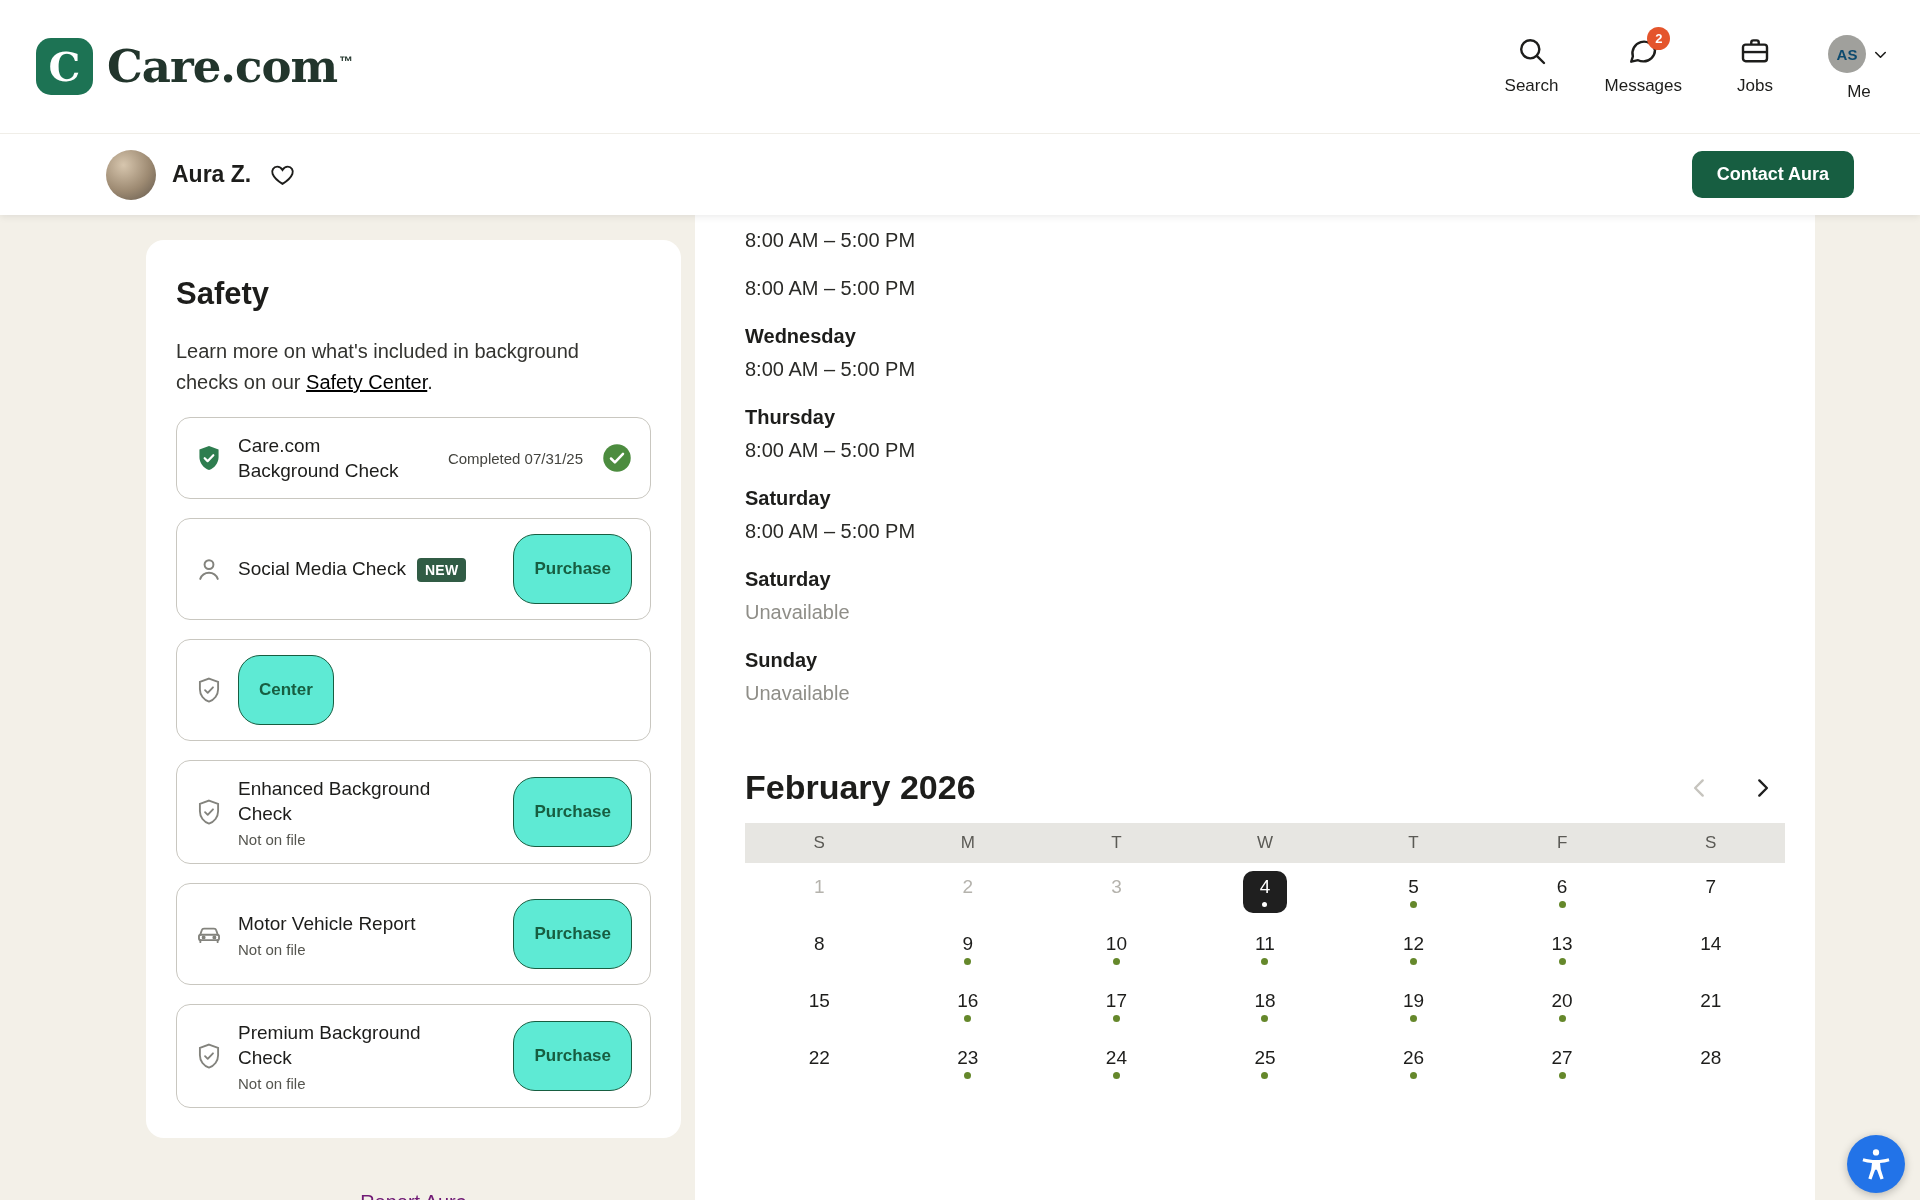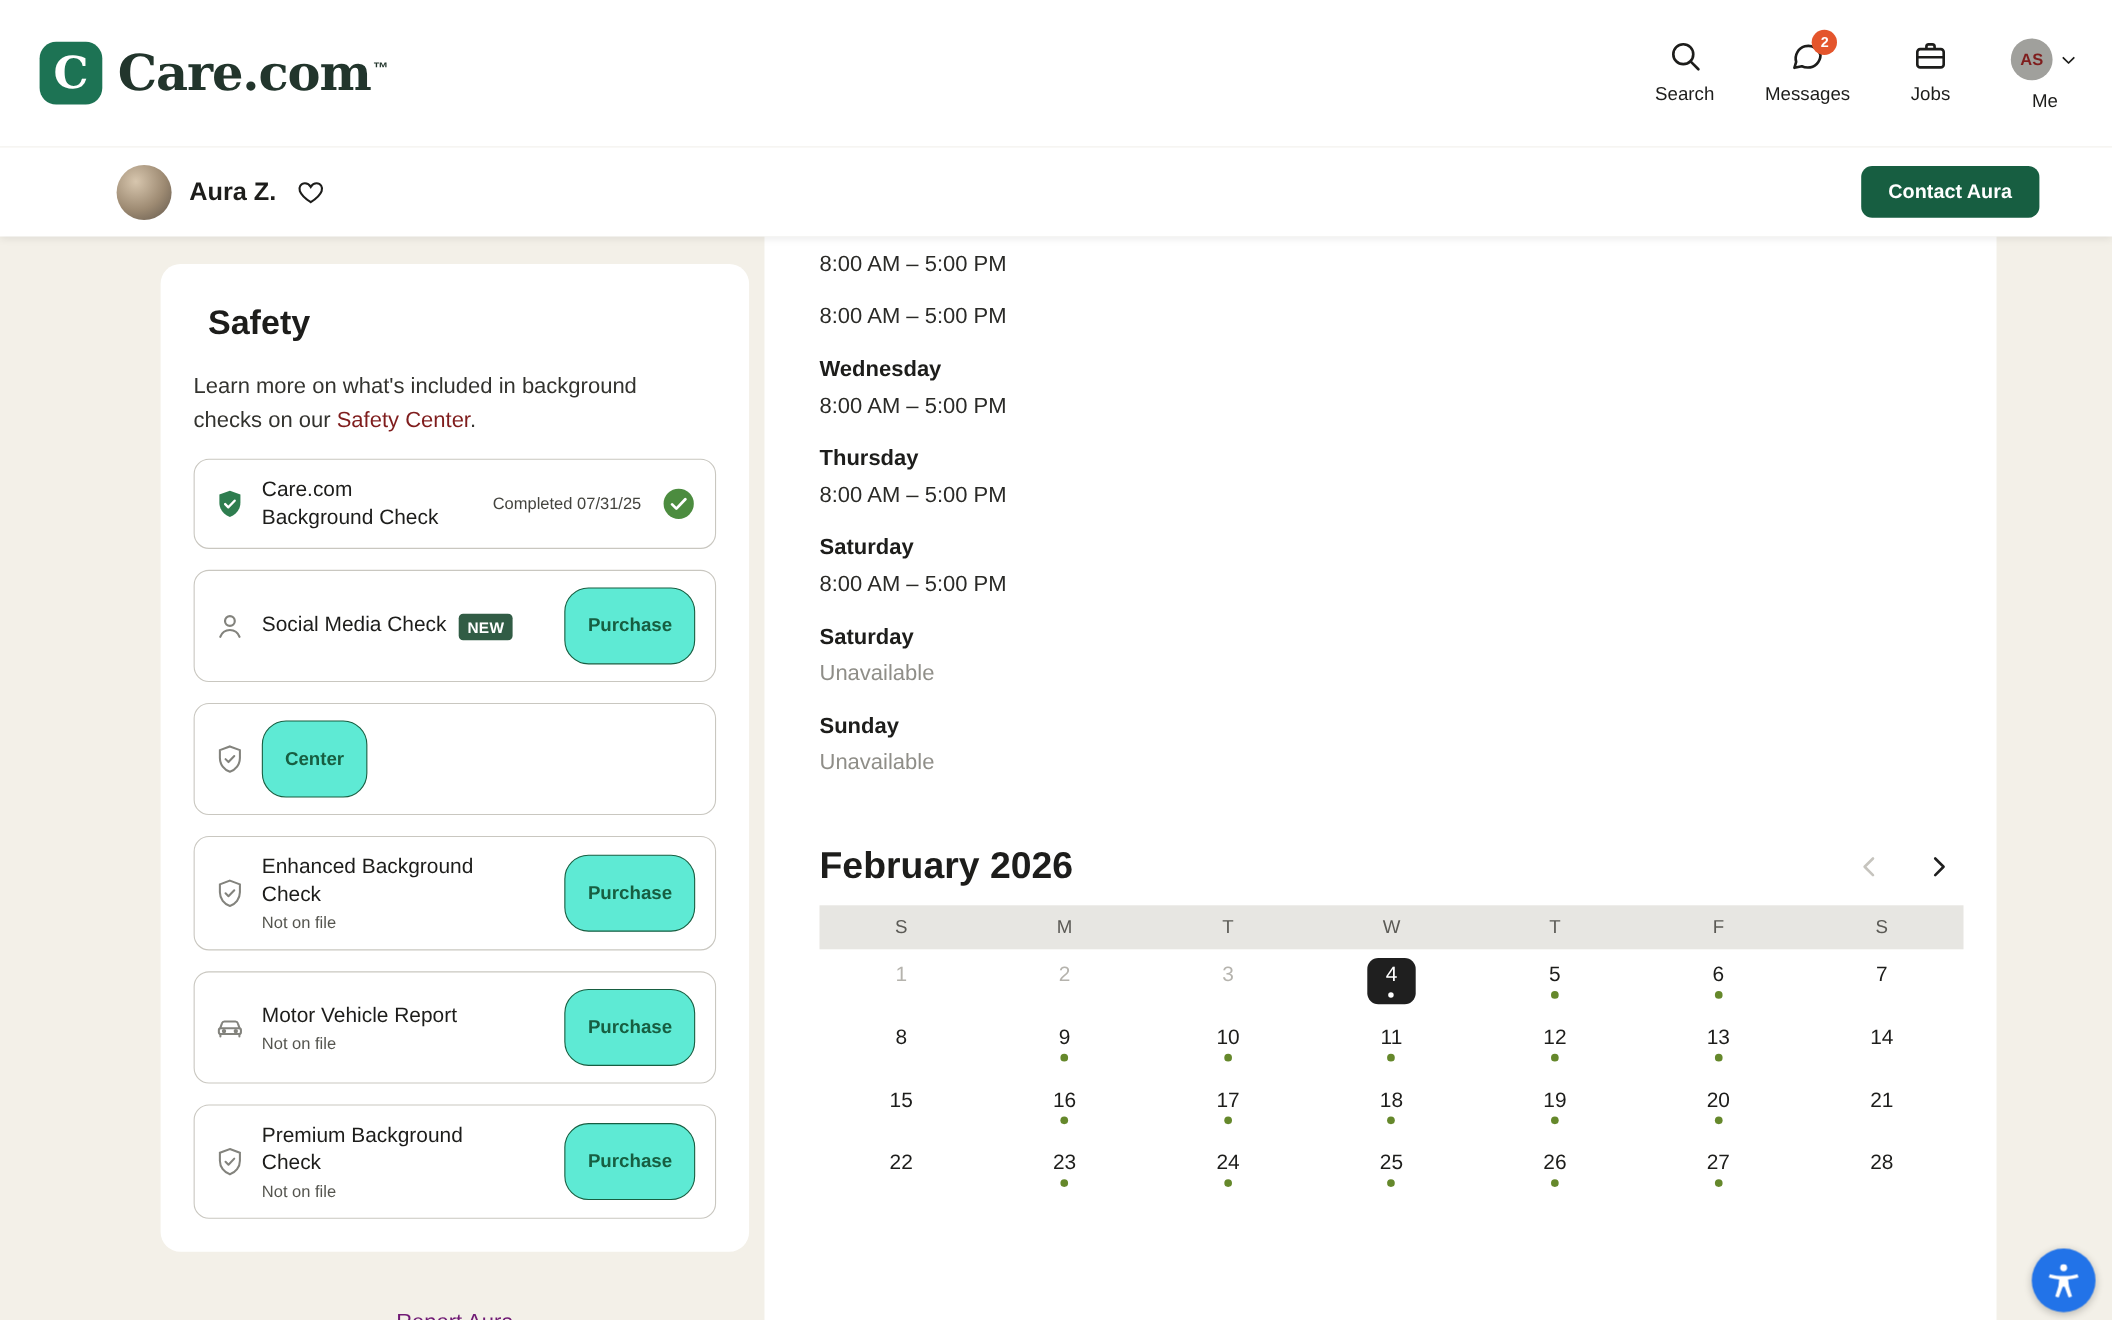--- a/index.html
+++ b/index.html
@@ -19,44 +19,44 @@
   .tm { font-family:"Liberation Sans", sans-serif; font-size:14px; vertical-align:super; margin-left:2px; }
   .topnav { margin-left:auto; display:flex; gap:46px; align-items:flex-start; padding-top:4px; }
   .nav-item { display:flex; flex-direction:column; align-items:center; gap:9px; min-width:54px; }
   .nav-icon { width:32px; height:32px; color:#1d1d1b; position:relative; display:block; }
   .nav-icon svg { width:100%; height:100%; display:block; }
   .nav-label { font-size:17px; color:#1d1d1b; }
   .nav-badge { position:absolute; top:-8px; right:-11px; min-width:23px; height:23px; border-radius:12px;
     background:#e4552c; color:#fff; font-size:13px; font-weight:bold;
     display:flex; align-items:center; justify-content:center; padding:0 5px; }
   .me-row { display:flex; align-items:center; gap:5px; height:38px; }
-  .me-avatar { width:38px; height:38px; border-radius:50%; background:#a0a09c; color:#7f1d1d;
+  .me-avatar { width:38px; height:38px; border-radius:50%; background:#a0a09c; color:#0c4a6e;
     font-size:15px; font-weight:bold; display:flex; align-items:center; justify-content:center; }
   .me-chevron { width:19px; height:19px; color:#1d1d1b; }
   .me-chevron svg { width:100%; height:100%; display:block; }
 
   
   .profile-bar { height:82px; background:#fff; border-top:1px solid #f0eee8;
     box-shadow:0 2px 7px rgba(0,0,0,0.08); display:flex; align-items:center;
     padding:0 66px 0 106px; position:relative; z-index:5; }
   .pb-avatar { width:50px; height:50px; border-radius:50%; flex-shrink:0;
     background:radial-gradient(circle at 35% 30%, #d7c6ae, #9d8a72 55%, #5f554a 100%); }
   .pb-name { font-size:23px; font-weight:bold; margin-left:16px; }
   .pb-heart { width:27px; height:27px; margin-left:18px; color:#1d1d1b; }
   .pb-heart svg { width:100%; height:100%; display:block; }
   .contact-btn { margin-left:auto; background:#175e41; color:#fff; border:none; border-radius:10px;
     font-size:18px; font-weight:bold; padding:13px 25px;text-align:right; }
 
   
   main { position:relative; height:985px; background:#f3f0e8; }
   .left-col { position:absolute; left:146px; top:25px; width:535px; }
   .safety-card { background:#fff; border-radius:18px; padding:30px; }
-  .safety-card h2 { margin:6px 13px 24px; font-size:31px; font-weight:bold; }
+  .safety-card h2 { margin:6px 0 24px; font-size:31px; font-weight:bold; }
   .intro { margin:0 0 4px; max-width:440px; font-size:20px; line-height:1.55; color:#33332f; }
-  .intro-link { color:#7f1d1d; }
+  .intro-link { color:#000000; text-decoration:underline; }
 
   .check-item { display:flex; align-items:center; gap:15px; border:1px solid #c9c7c0; border-radius:14px;
     padding:15px 18px; margin-top:19px; background:#fff; }
   .ci-icon { width:28px; height:28px; flex-shrink:0; color:#83837d; }
   .ci-icon svg { width:100%; height:100%; display:block; }
   .ci-main { flex:1; display:flex; flex-direction:column; gap:5px; min-width:0; }
   .ci-titlerow { display:flex; align-items:flex-start; gap:11px; }
   .ci-title { font-size:19px; line-height:1.32; white-space:pre-line; }
   .ci-badge { background:#315c45; color:#fff; font-size:14px; font-weight:bold; letter-spacing:.3px;
     padding:4px 8px; border-radius:4px; margin-top:2px; }

